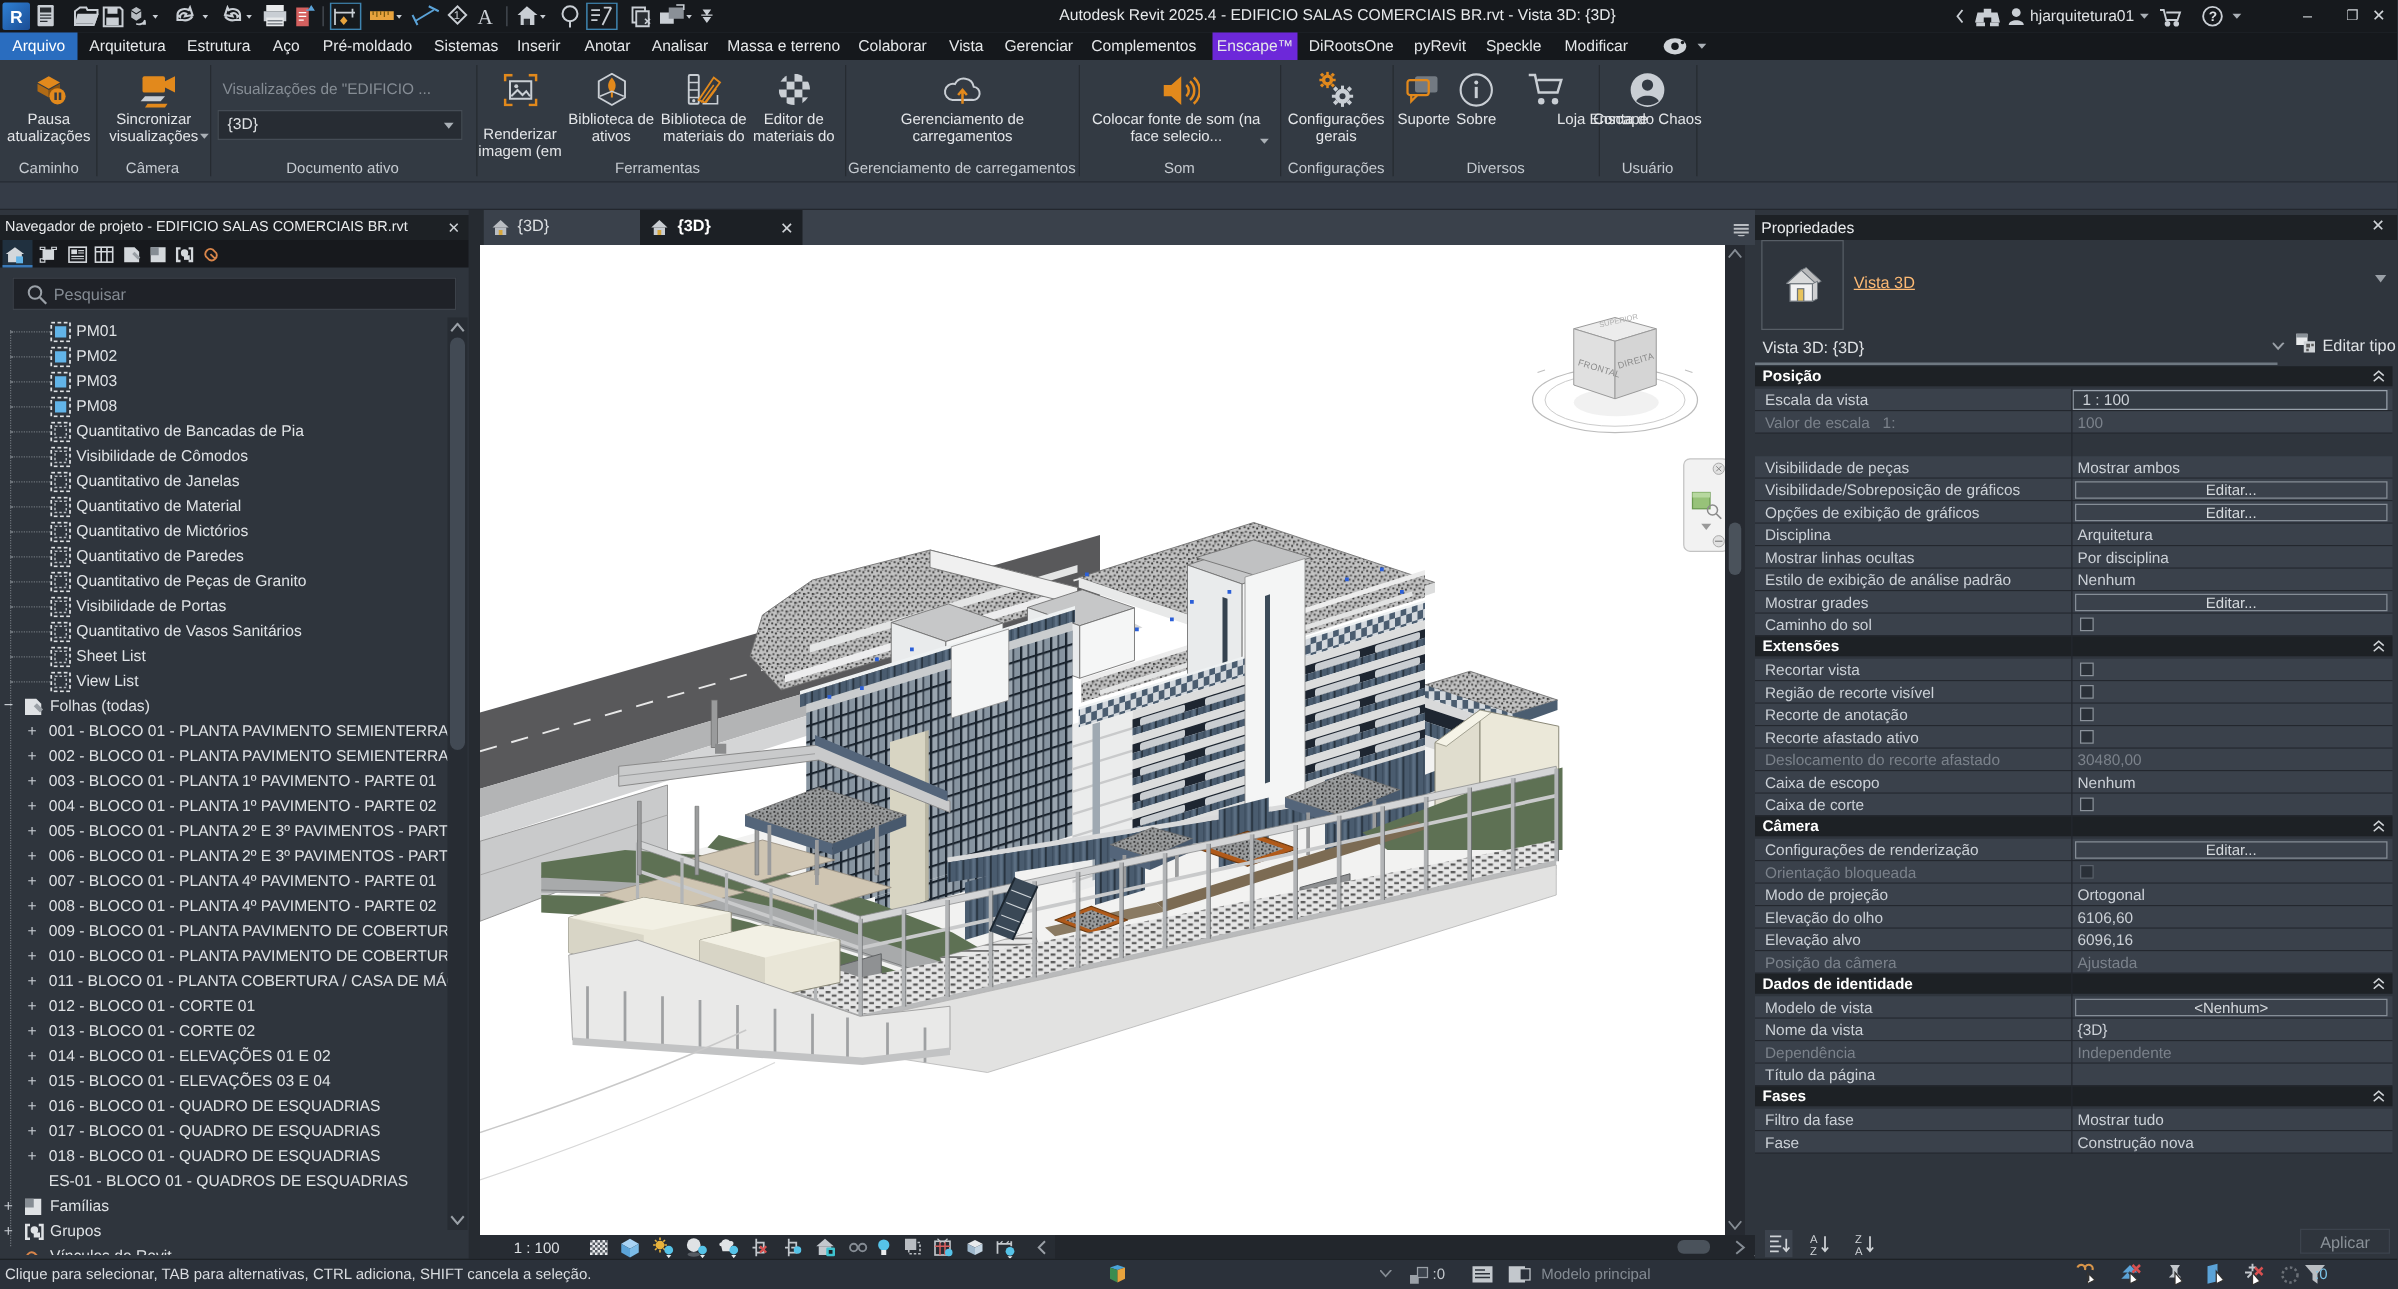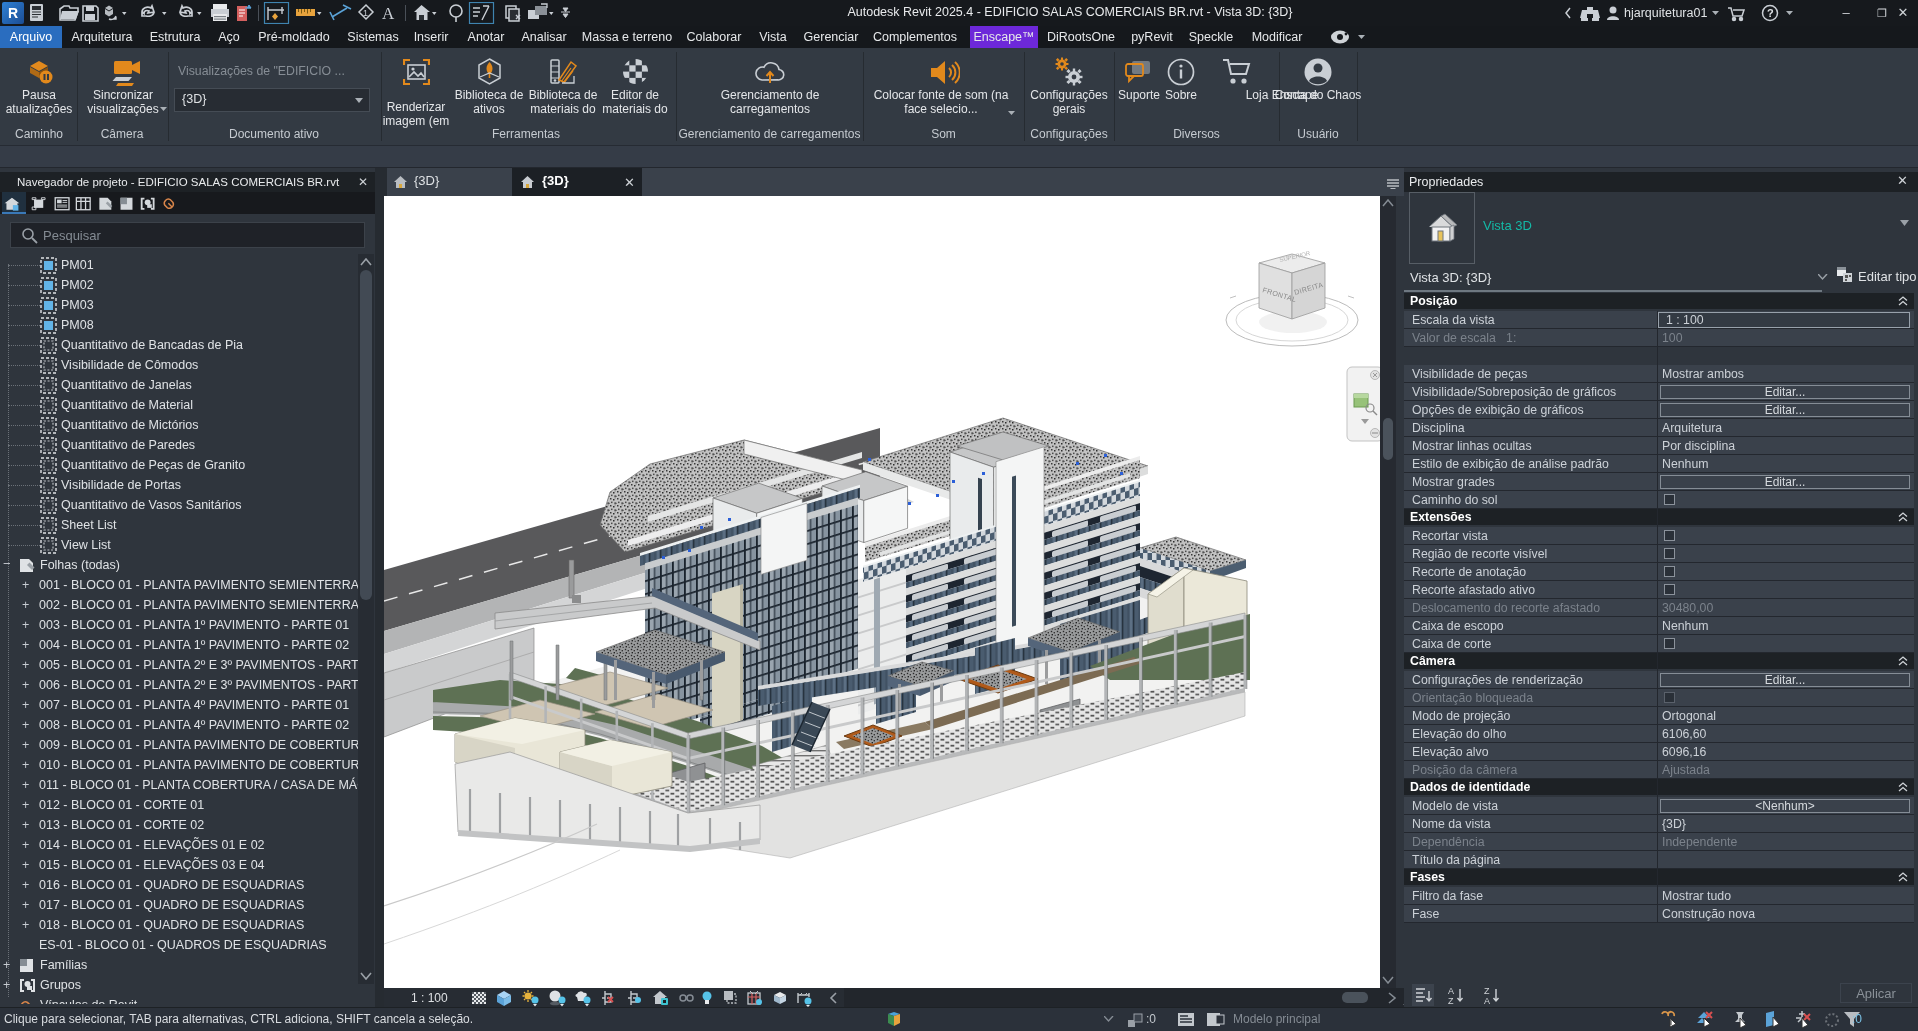--- a/index.html
+++ b/index.html
@@ -31,21 +31,21 @@
 .rbtn { position:absolute; color:#e4e6e9; font-size:12px; text-align:center; line-height:14px; white-space:nowrap; }
 .ricon { position:absolute; }
 
 
 #optgap { position:absolute; left:0; top:145px; width:1918px; height:23px; background:#353c47;
   border-top:1px solid #262b33; border-bottom:1px solid #23272e; }
 
 
 #leftpanel { position:absolute; left:0; top:168px; width:384px; height:839px; background:#2f353d; }
 #lp-title { position:absolute; left:0; top:4px; width:375px; height:20px; background:#1d2125;
-  color:#e9ebed; font-size:11.5px; line-height:20px; padding-left:17px; }
+  color:#e9ebed; font-size:11.5px; line-height:20px; padding-left:4px; }
 #lp-tools { position:absolute; left:0; top:24px; width:375px; height:22px; background:#17191d; }
 #lp-search { position:absolute; left:10px; top:54px; width:355px; height:26px; background:#1f2228;
   border:1px solid #3c424a; }
 #lp-tree { position:absolute; left:0; top:86px; width:358px; height:750px; overflow:hidden; }
 .trow { position:absolute; left:0; height:20px; width:358px; color:#dfe2e5; font-size:12.5px;
   line-height:20px; white-space:nowrap; }
 .trow .txt { position:absolute; top:0; }
 #lp-scroll { position:absolute; left:358px; top:86px; width:16px; height:730px; background:#272c33; }
 
 
@@ -1149,21 +1149,21 @@
     <span style="position:absolute; right:10px; top:5px; color:#cfd3d7; font-size:13px;">✕</span>
     <div class="abs" style="left:5px;top:24px;width:66px;height:72px;border:1px solid #575e66;">
       <svg class="abs" style="left:16px;top:20px" width="34" height="32" viewBox="0 0 34 32">
         <path d="M3 14 L15 3 L27 14" fill="#d9dadb" stroke="#6e757c" stroke-width="1"></path>
         <path d="M15 3 L27 14 L31 12 L19 1 Z" fill="#b9babc" stroke="#6e757c" stroke-width="0.8"></path>
         <rect x="6" y="14" width="18" height="14" fill="#f2f2f3" stroke="#6e757c"></rect>
         <path d="M24 14 L28 12 V26 L24 28 Z" fill="#cfd0d2" stroke="#6e757c" stroke-width="0.8"></path>
         <rect x="12" y="18" width="5" height="10" fill="#e8c35c" stroke="#6e757c"></rect>
       </svg>
     </div>
-    <div class="abs" style="left:79px;top:50px;color:#14b8a6;font-size:13px;">Vista 3D</div>
+    <div class="abs" style="left:79px;top:50px;color:#fdba74;font-size:13px;text-decoration:underline;">Vista 3D</div>
     <svg class="abs" style="left:496px;top:52px" width="10" height="7">
         <path d="M0 0 l9 0 -4.5 6 z" fill="#9aa0a7"></path>
       </svg>
     <div class="abs" style="left:6px;top:102px;color:#dfe2e5;font-size:13px;">Vista 3D: {3D}</div>
     <svg class="abs" style="left:414px;top:106px" width="10" height="7">
         <path d="M0 0 L4.5 5 L9 0" fill="none" stroke="#9aa0a7" stroke-width="1.5"></path>
       </svg>
     <svg class="abs" style="left:432px;top:98px" width="18" height="18" viewBox="0 0 18 18">
       <rect x="1" y="1" width="9" height="9" fill="#e8eaec"></rect>
         <rect x="1" y="1" width="9" height="3" fill="#8a9198"></rect>

